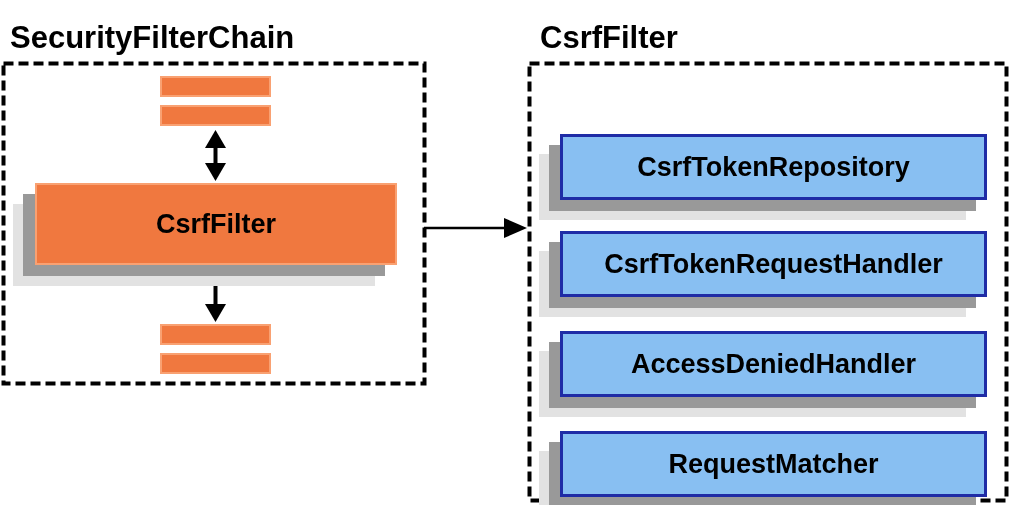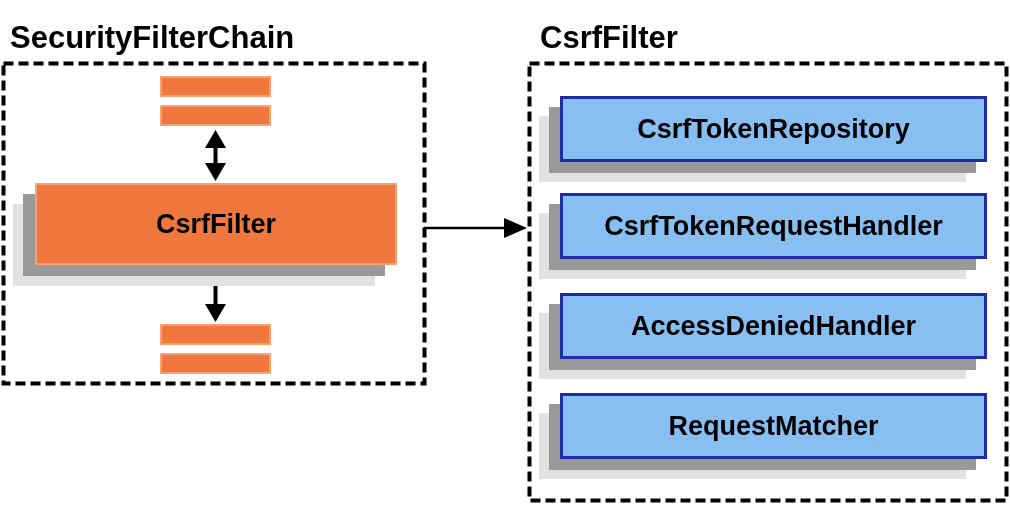--- a/index.html
+++ b/index.html
@@ -78,20 +78,21 @@
     height: 66px;
     box-sizing: border-box;
     background: var(--blue-fill, #88BFF2);
     border: 3px solid var(--blue-border, #1F2CA6);
     box-shadow: -11px 11px 0 var(--shadow-dark, #999999),
                 -21px 20px 0 var(--shadow-light, #E2E2E2);
     display: flex;
     align-items: center;
     justify-content: center;
     z-index: 2;
+    margin-top: 38px;
   }
   #component-box-1 { top: 96px; }
   #component-box-2 { top: 193px; }
   #component-box-3 { top: 293px; }
   #component-box-4 { top: 393px; }
   .component-box .box-label {
     font-size: 27px;
     font-weight: bold;
     color: #000000;
     white-space: nowrap;

